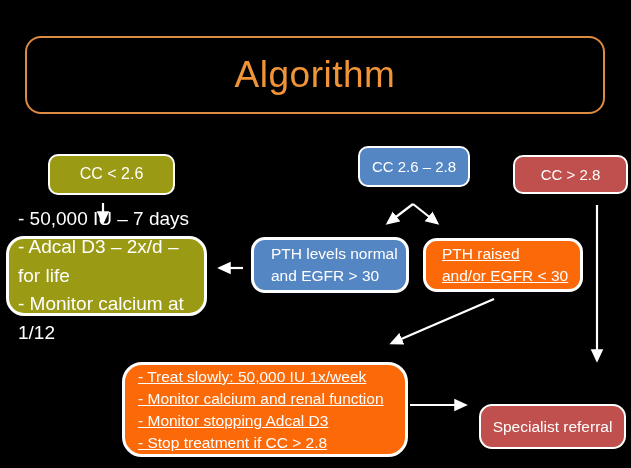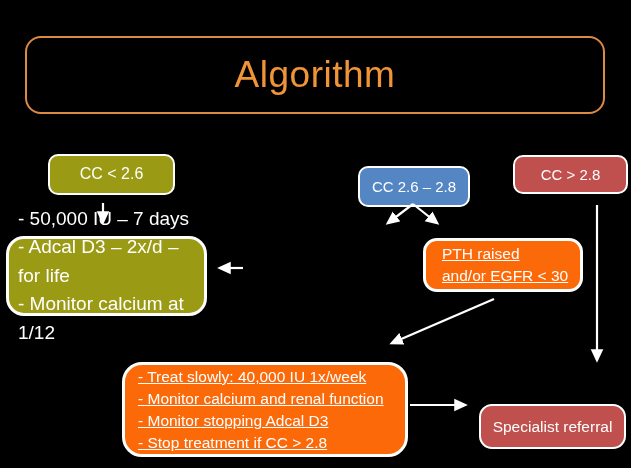--- a/index.html
+++ b/index.html
@@ -28,21 +28,21 @@
     display:flex;flex-direction:column;justify-content:center;
     line-height:1.4;
   }
   .center{align-items:center;text-align:center;}
   .olive{background:var(--olive,#9A9A14);}
   .blue{background:var(--blue,#5586C4);}
   .red{background:var(--red,#C0504D);}
   .orange{background:var(--orange,#FB6909);text-decoration:underline;}
 
   .cc-low{left:48px;top:154px;width:127px;height:41px;border-radius:10px;font-size:16px;}
-  .cc-mid{left:358px;top:166px;width:112px;height:41px;border-radius:10px;font-size:15px;}
+  .cc-mid{left:358px;top:146px;width:112px;height:41px;border-radius:10px;font-size:15px;}
   .cc-high{left:513px;top:155px;width:115px;height:39px;border-radius:10px;font-size:15px;text-align:center;}
 
   .olive-details{left:6px;top:236px;width:201px;height:80px;border-radius:18px;
     border-width:3px;font-size:19px;padding-left:9px;line-height:1.5;}
   .pth-normal{left:251px;top:237px;width:158px;height:56px;border-radius:14px;
     border-width:3px;font-size:15.5px;padding-left:17px;line-height:1.45;}
   .pth-raised{left:423px;top:238px;width:160px;height:54px;border-radius:14px;
     border-width:3px;font-size:15.5px;padding-left:16px;line-height:1.45;}
 
   .treat-slowly{left:122px;top:362px;width:286px;height:95px;border-radius:20px;
@@ -69,27 +69,31 @@
   </div>
   <div class="node red center cc-high">
     <span>CC &gt; 2.8</span>
   </div>
 
   <div class="node olive olive-details">
     <span>- 50,000 IU – 7 days</span>
     <span>- Adcal D3 – 2x/d – for life</span>
     <span>- Monitor calcium at 1/12</span>
   </div>
+  <div class="node blue pth-normal">
+    <span>PTH levels normal</span>
+    <span>and EGFR &gt; 30</span>
+  </div>
   <div class="node orange pth-raised">
     <span>PTH raised</span>
     <span>and/or EGFR &lt; 30</span>
   </div>
 
   <div class="node orange treat-slowly">
-    <span>- Treat slowly: 40,000 IU 1x/week</span>
+    <span>- Treat slowly: 50,000 IU 1x/week</span>
     <span>- Monitor calcium and renal function</span>
     <span>- Monitor stopping Adcal D3</span>
     <span>- Stop treatment if CC &gt; 2.8</span>
   </div>
   <div class="node red center specialist">
     <span>Specialist referral</span>
   </div>
 
   <svg class="connectors" width="631" height="468" viewBox="0 0 631 468" xmlns="http://www.w3.org/2000/svg">
     <defs>

